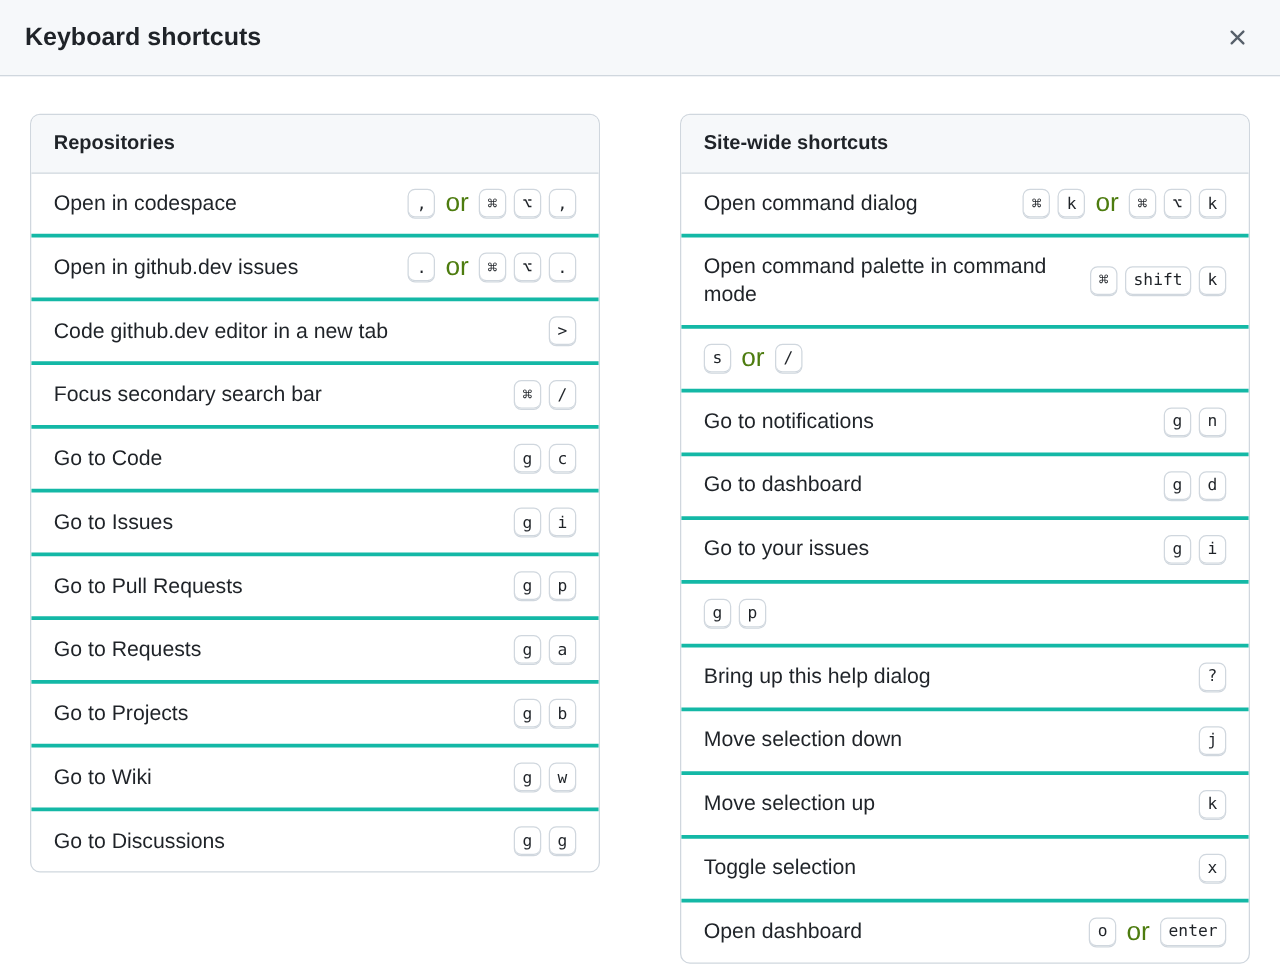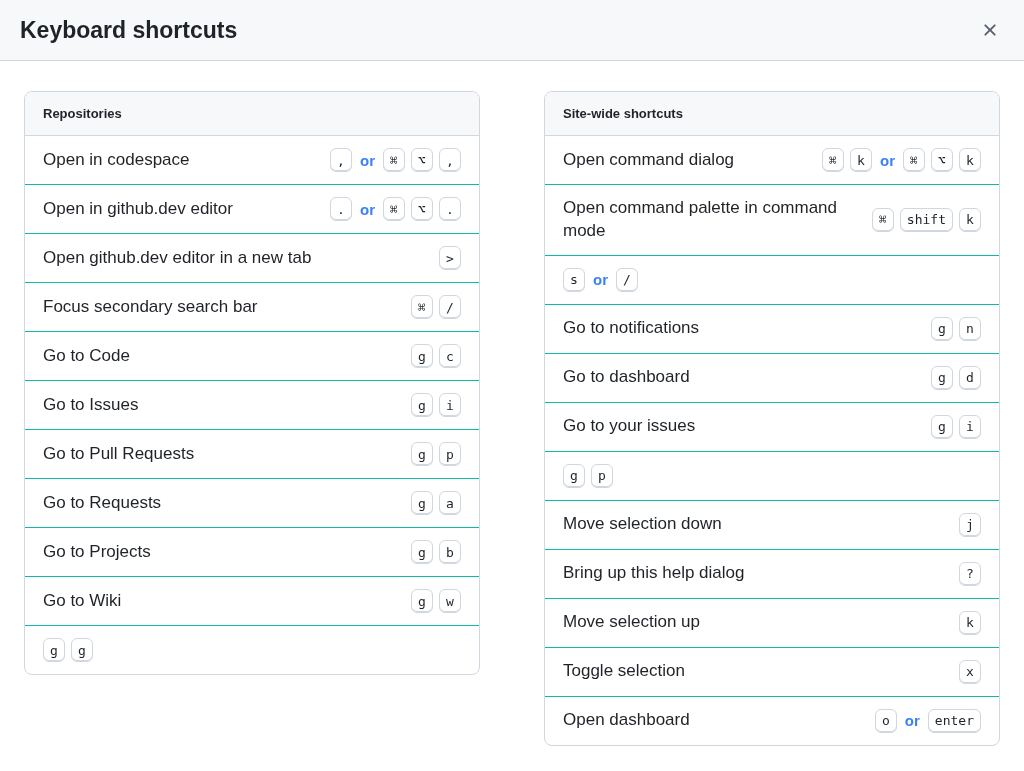--- a/index.html
+++ b/index.html
@@ -11,21 +11,21 @@
   }
   .header {
     display: flex;
     align-items: center;
     justify-content: space-between;
     padding: 16px 20px;
     background: #f6f8fa;
     border-bottom: 1px solid #d0d7de;
   }
   .header-title {
-    font-size: 23px;
+    font-size: 20px;
     font-weight: 600;
   }
   .close-btn {
     cursor: pointer;
     padding: 4px;
     color: #57606a;
     display: flex;
     align-items: center;
     justify-content: center;
   }
@@ -41,29 +41,29 @@
   }
   .section {
     border: 1px solid #d0d7de;
     border-radius: 8px;
     overflow: hidden;
     margin-bottom: 24px;
   }
   .section-header {
     background: #f6f8fa;
     padding: 14px 18px;
-    font-size: 13px;
+    font-size: 16px;
     font-weight: 600;
     border-bottom: 1px solid #d0d7de;
   }
   .row {
     display: flex;
     align-items: center;
     padding: 12px 18px;
-    border-bottom: 1px solid #14b8a6;
+    border-bottom: 3px solid #14b8a6;
     gap: 12px;
   }
   .row:last-child { border-bottom: none; }
   .row-label {
     flex: 1;
     font-size: 17px;
     line-height: 1.35;
   }
   .keys-wrap {
     display: flex;
@@ -82,24 +82,23 @@
     font-family: ui-monospace, SFMono-Regular, Menlo, monospace;
     font-size: 13px;
     line-height: 1;
     color: #1f2328;
     background: #fff;
     border: 1px solid #d0d7de;
     border-radius: 6px;
     box-shadow: inset 0 -1px 0 #d0d7de;
   }
   .or {
-    font-size: 15px;
-    color: #3b82f6;
+    font-size: 21px;
+    color: #4d7c0f;
     padding: 0 2px;
-    font-weight: bold;
   }
 </style>
 </head>
 <body>
 
 <div class="header">
   <div class="header-title">Keyboard shortcuts</div>
   <div class="close-btn">
     <svg viewBox="0 0 16 16" fill="currentColor">
       <path d="M3.72 3.72a.75.75 0 0 1 1.06 0L8 6.94l3.22-3.22a.75.75 0 1 1 1.06 1.06L9.06 8l3.22 3.22a.75.75 0 1 1-1.06 1.06L8 9.06l-3.22 3.22a.75.75 0 0 1-1.06-1.06L6.94 8 3.72 4.78a.75.75 0 0 1 0-1.06Z"></path>
@@ -115,31 +114,31 @@
           <div class="row-label">Open in codespace</div>
           <div class="keys-wrap">
             <span class="key">,</span>
             <span class="or">or</span>
             <span class="key">⌘</span>
             <span class="key">⌥</span>
             <span class="key">,</span>
           </div>
         </div>
         <div class="row">
-          <div class="row-label">Open in github.dev editor</div>
+          <div class="row-label">Open in github.dev issues</div>
           <div class="keys-wrap">
             <span class="key">.</span>
             <span class="or">or</span>
             <span class="key">⌘</span>
             <span class="key">⌥</span>
             <span class="key">.</span>
           </div>
         </div>
         <div class="row">
-          <div class="row-label">Open github.dev editor in a new tab</div>
+          <div class="row-label">Code github.dev editor in a new tab</div>
           <div class="keys-wrap">
             <span class="key">&gt;</span>
           </div>
         </div>
         <div class="row">
           <div class="row-label">Focus secondary search bar</div>
           <div class="keys-wrap">
             <span class="key">⌘</span>
             <span class="key">/</span>
           </div>
@@ -180,20 +179,21 @@
           </div>
         </div>
         <div class="row">
           <div class="row-label">Go to Wiki</div>
           <div class="keys-wrap">
             <span class="key">g</span>
             <span class="key">w</span>
           </div>
         </div>
         <div class="row">
+          <div class="row-label">Go to Discussions</div>
           <div class="keys-wrap">
             <span class="key">g</span>
             <span class="key">g</span>
           </div>
         </div>
       </div>
     </div>
   <div class="column" id="col-1">
       <div class="section">
         <div class="section-header">Site-wide shortcuts</div>
@@ -244,29 +244,29 @@
             <span class="key">i</span>
           </div>
         </div>
         <div class="row">
           <div class="keys-wrap">
             <span class="key">g</span>
             <span class="key">p</span>
           </div>
         </div>
         <div class="row">
+          <div class="row-label">Bring up this help dialog</div>
+          <div class="keys-wrap">
+            <span class="key">?</span>
+          </div>
+        </div>
+        <div class="row">
           <div class="row-label">Move selection down</div>
           <div class="keys-wrap">
             <span class="key">j</span>
-          </div>
-        </div>
-        <div class="row">
-          <div class="row-label">Bring up this help dialog</div>
-          <div class="keys-wrap">
-            <span class="key">?</span>
           </div>
         </div>
         <div class="row">
           <div class="row-label">Move selection up</div>
           <div class="keys-wrap">
             <span class="key">k</span>
           </div>
         </div>
         <div class="row">
           <div class="row-label">Toggle selection</div>

